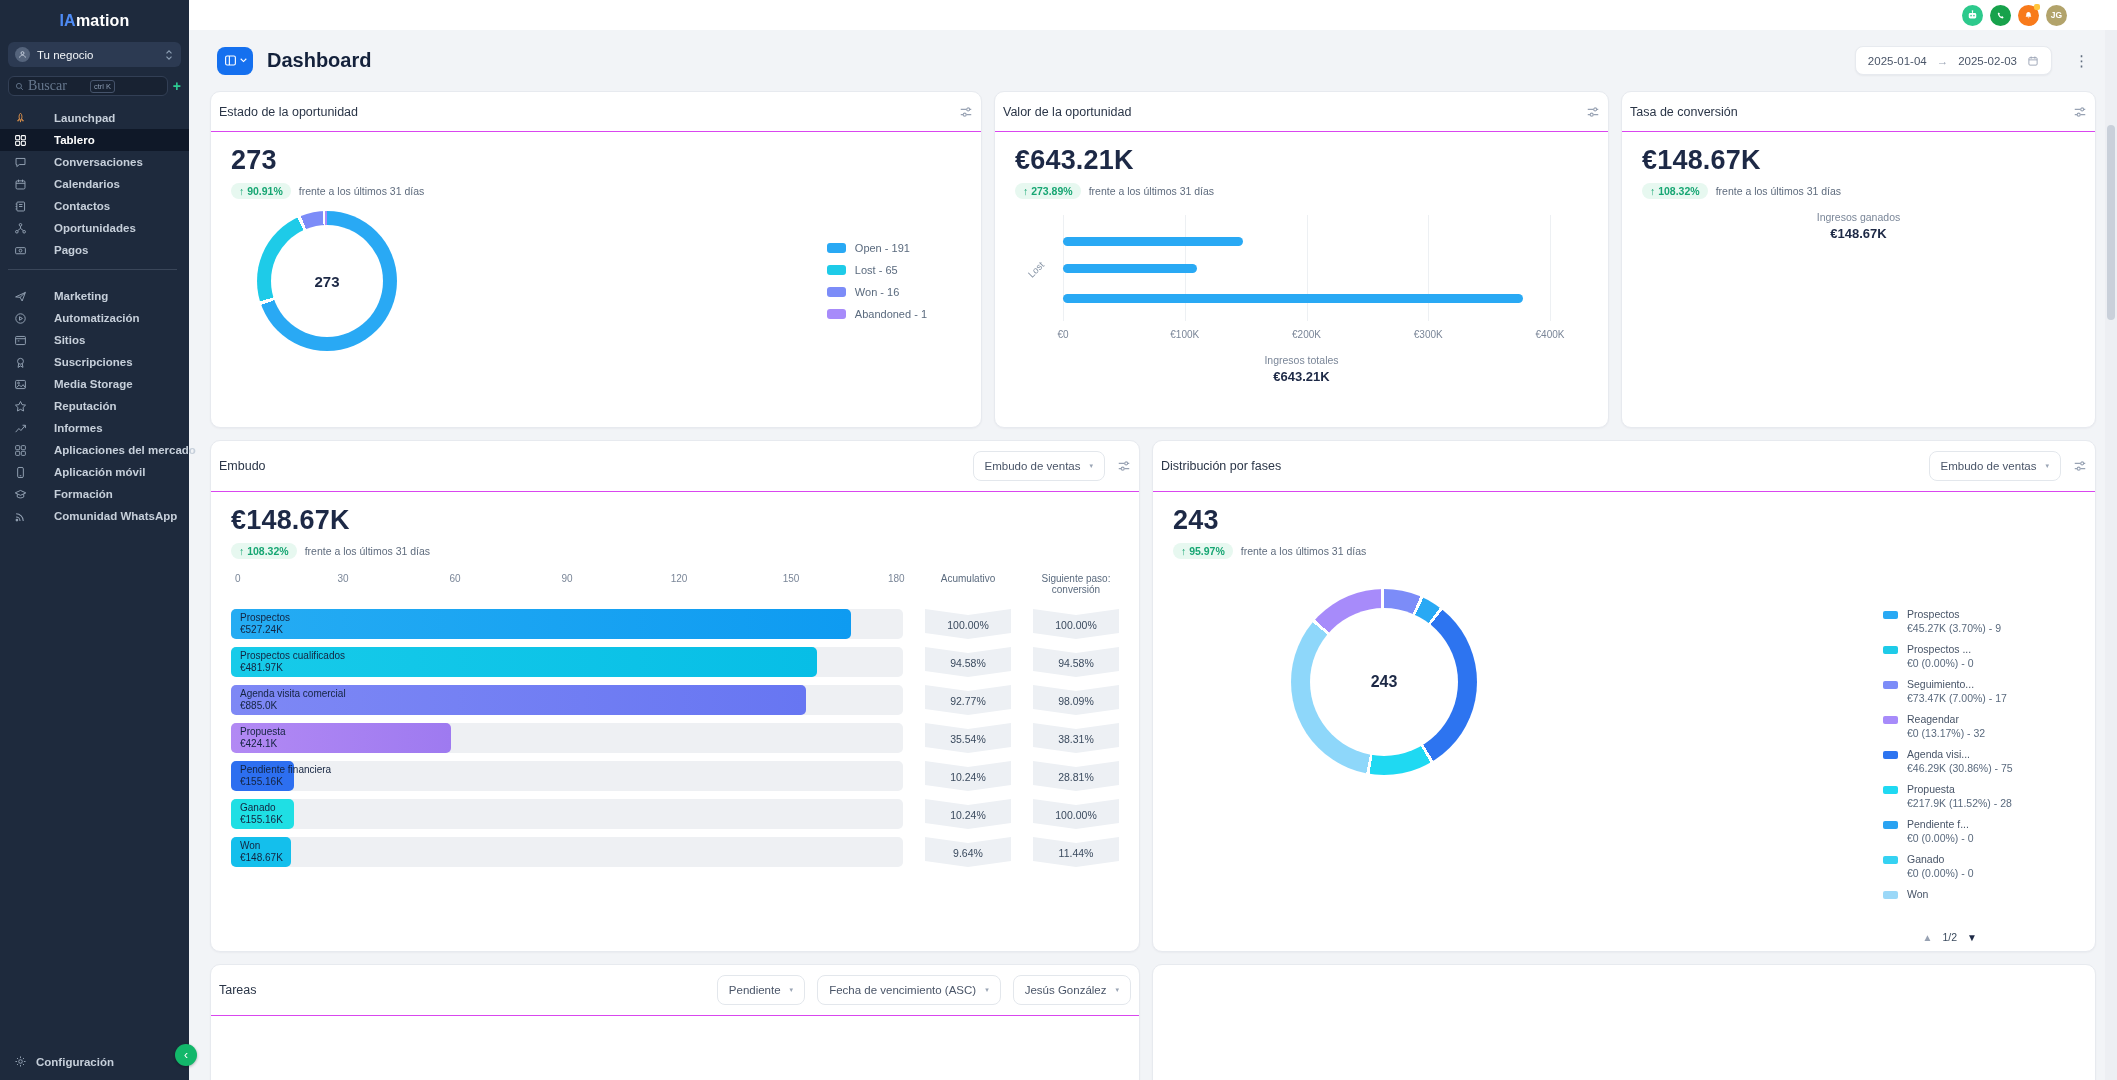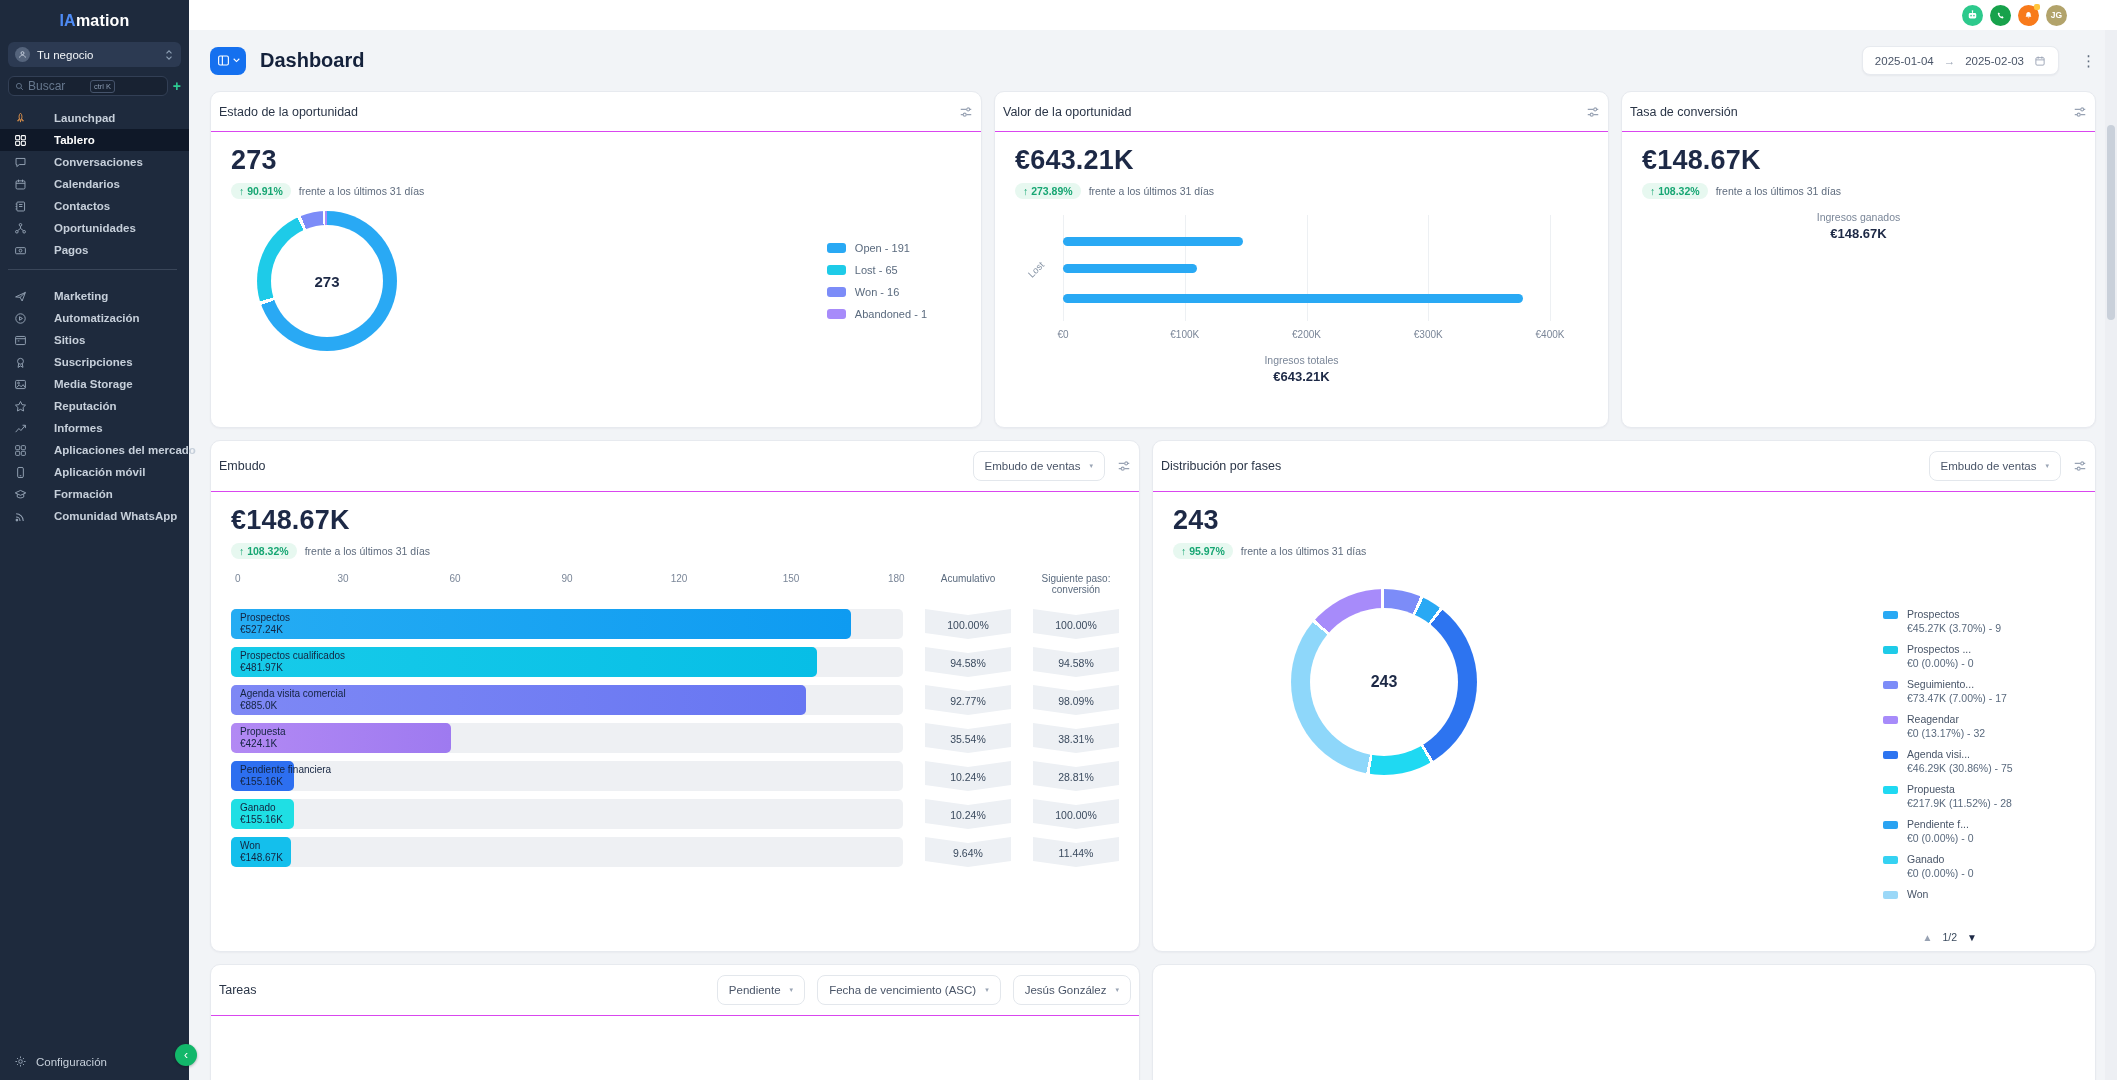--- a/index.html
+++ b/index.html
@@ -8,40 +8,40 @@
 svg{display:block}
 
 .sidebar{width:189px;flex:none;background:#1E2A3D;display:flex;flex-direction:column;position:relative;z-index:4}
 .logo{text-align:center;padding:12px 0 9px;font-size:16px;font-weight:700;color:#fff;letter-spacing:.2px}
 .logo .ia{color:#4E8BF5}
 .biz{margin:3px 8px 0;background:#2C3A52;border-radius:6px;height:25px;display:flex;align-items:center;padding:0 7px;gap:7px;cursor:pointer}
 .biz-avatar{width:15px;height:15px;border-radius:50%;background:#55647C;color:#C9D3E0;font-size:8px;display:flex;align-items:center;justify-content:center}
 .biz-label{font-size:11.5px;font-weight:400;color:#F2F5F8;flex:1}
 .search-row{margin:9px 8px 4px;display:flex;align-items:center;gap:5px}
 .search-box{flex:1;background:#182232;border:1px solid #323F55;border-radius:6px;height:20px;display:flex;align-items:center;padding:0 6px;gap:4px}
-.search-box input{background:transparent;border:0;outline:0;color:#AEBACB;font-size:12px;width:58px;font-family:Liberation Sans, sans-serif}
+.search-box input{background:transparent;border:0;outline:0;color:#AEBACB;font-size:14px;width:58px;font-family:Liberation Serif, serif}
 .search-box input::placeholder{color:#67788E}
 .kbd{border:1px solid #45536B;color:#8A9AB0;font-size:7.5px;padding:0 3px;border-radius:3px;line-height:11px;white-space:nowrap}
 .add-btn{color:#2ECD93;font-size:14px;font-weight:700;cursor:pointer;line-height:14px}
 .nav{list-style:none;margin-top:7px}
 .nav li{display:flex;align-items:center;gap:27px;padding:0 14px;font-size:11.5px;font-weight:600;color:#C6CFDA;height:22px;cursor:pointer;white-space:nowrap}
 .nav li.active{background:#0F1828;color:#fff}
 .nav li.active .ic *{stroke:#fff}
 .ic{flex:none}
 .divider{border-top:1px solid #3A4659;margin:8px 12px 8px 8px}
-.sb-footer{margin-top:auto;display:flex;align-items:center;gap:9px;padding:10px 14px 12px;font-size:11.5px;font-weight:400;color:#C6CFDA;cursor:pointer}
+.sb-footer{margin-top:auto;display:flex;align-items:center;gap:9px;padding:10px 14px 12px;font-size:11.5px;font-weight:700;color:#C6CFDA;cursor:pointer}
 .collapse-btn{position:absolute;right:-8px;bottom:14px;width:22px;height:22px;border-radius:50%;background:#12B76A;color:#fff;display:flex;align-items:center;justify-content:center;font-size:12px;box-shadow:0 1px 3px rgba(0,0,0,.3);cursor:pointer}
 
 .main{flex:1;display:flex;flex-direction:column;min-width:0;position:relative}
 .topbar{height:30px;background:#fff;display:flex;align-items:center;justify-content:flex-end;gap:7px;padding-right:50px;flex:none}
 .tb-circle{width:21px;height:21px;border-radius:50%;display:flex;align-items:center;justify-content:center;cursor:pointer;position:relative}
 .tb-badge{position:absolute;top:-1px;right:-1px;width:6px;height:6px;border-radius:2px;background:#FFC53D}
 .avatar{background:#B2A36B;color:#fff;font-size:8.5px;font-weight:700}
 .content{padding:10px 21px 0;flex:1;overflow:hidden}
-.header-row{display:flex;align-items:center;margin:6px 0 16px}
+.header-row{display:flex;align-items:center;margin:6px 7px 16px}
 .blue-btn{width:36px;height:28px;background:#1570EF;border-radius:8px;display:flex;align-items:center;justify-content:center;gap:3px;cursor:pointer}
 .page-title{font-size:20px;font-weight:600;color:#14213B;margin-left:14px}
 .h-right{margin-left:auto;display:flex;align-items:center}
 .date-box{background:#fff;border:1px solid #E7EAEF;border-radius:8px;height:29px;display:flex;align-items:center;gap:10px;padding:0 12px;font-size:11.5px;color:#4A5568;box-shadow:0 1px 2px rgba(16,24,40,.05);cursor:pointer}
 .date-arrow{color:#98A2B3}
 .kebab{color:#5F6C7E;font-size:15px;margin-left:22px;cursor:pointer;letter-spacing:0}
 
 .grid1{display:grid;grid-template-columns:772px 615px 1fr;gap:12px;margin-bottom:12px}
 .grid1 .card{height:337px}
 .grid2{display:grid;grid-template-columns:930px 1fr;gap:12px;margin-bottom:12px}

